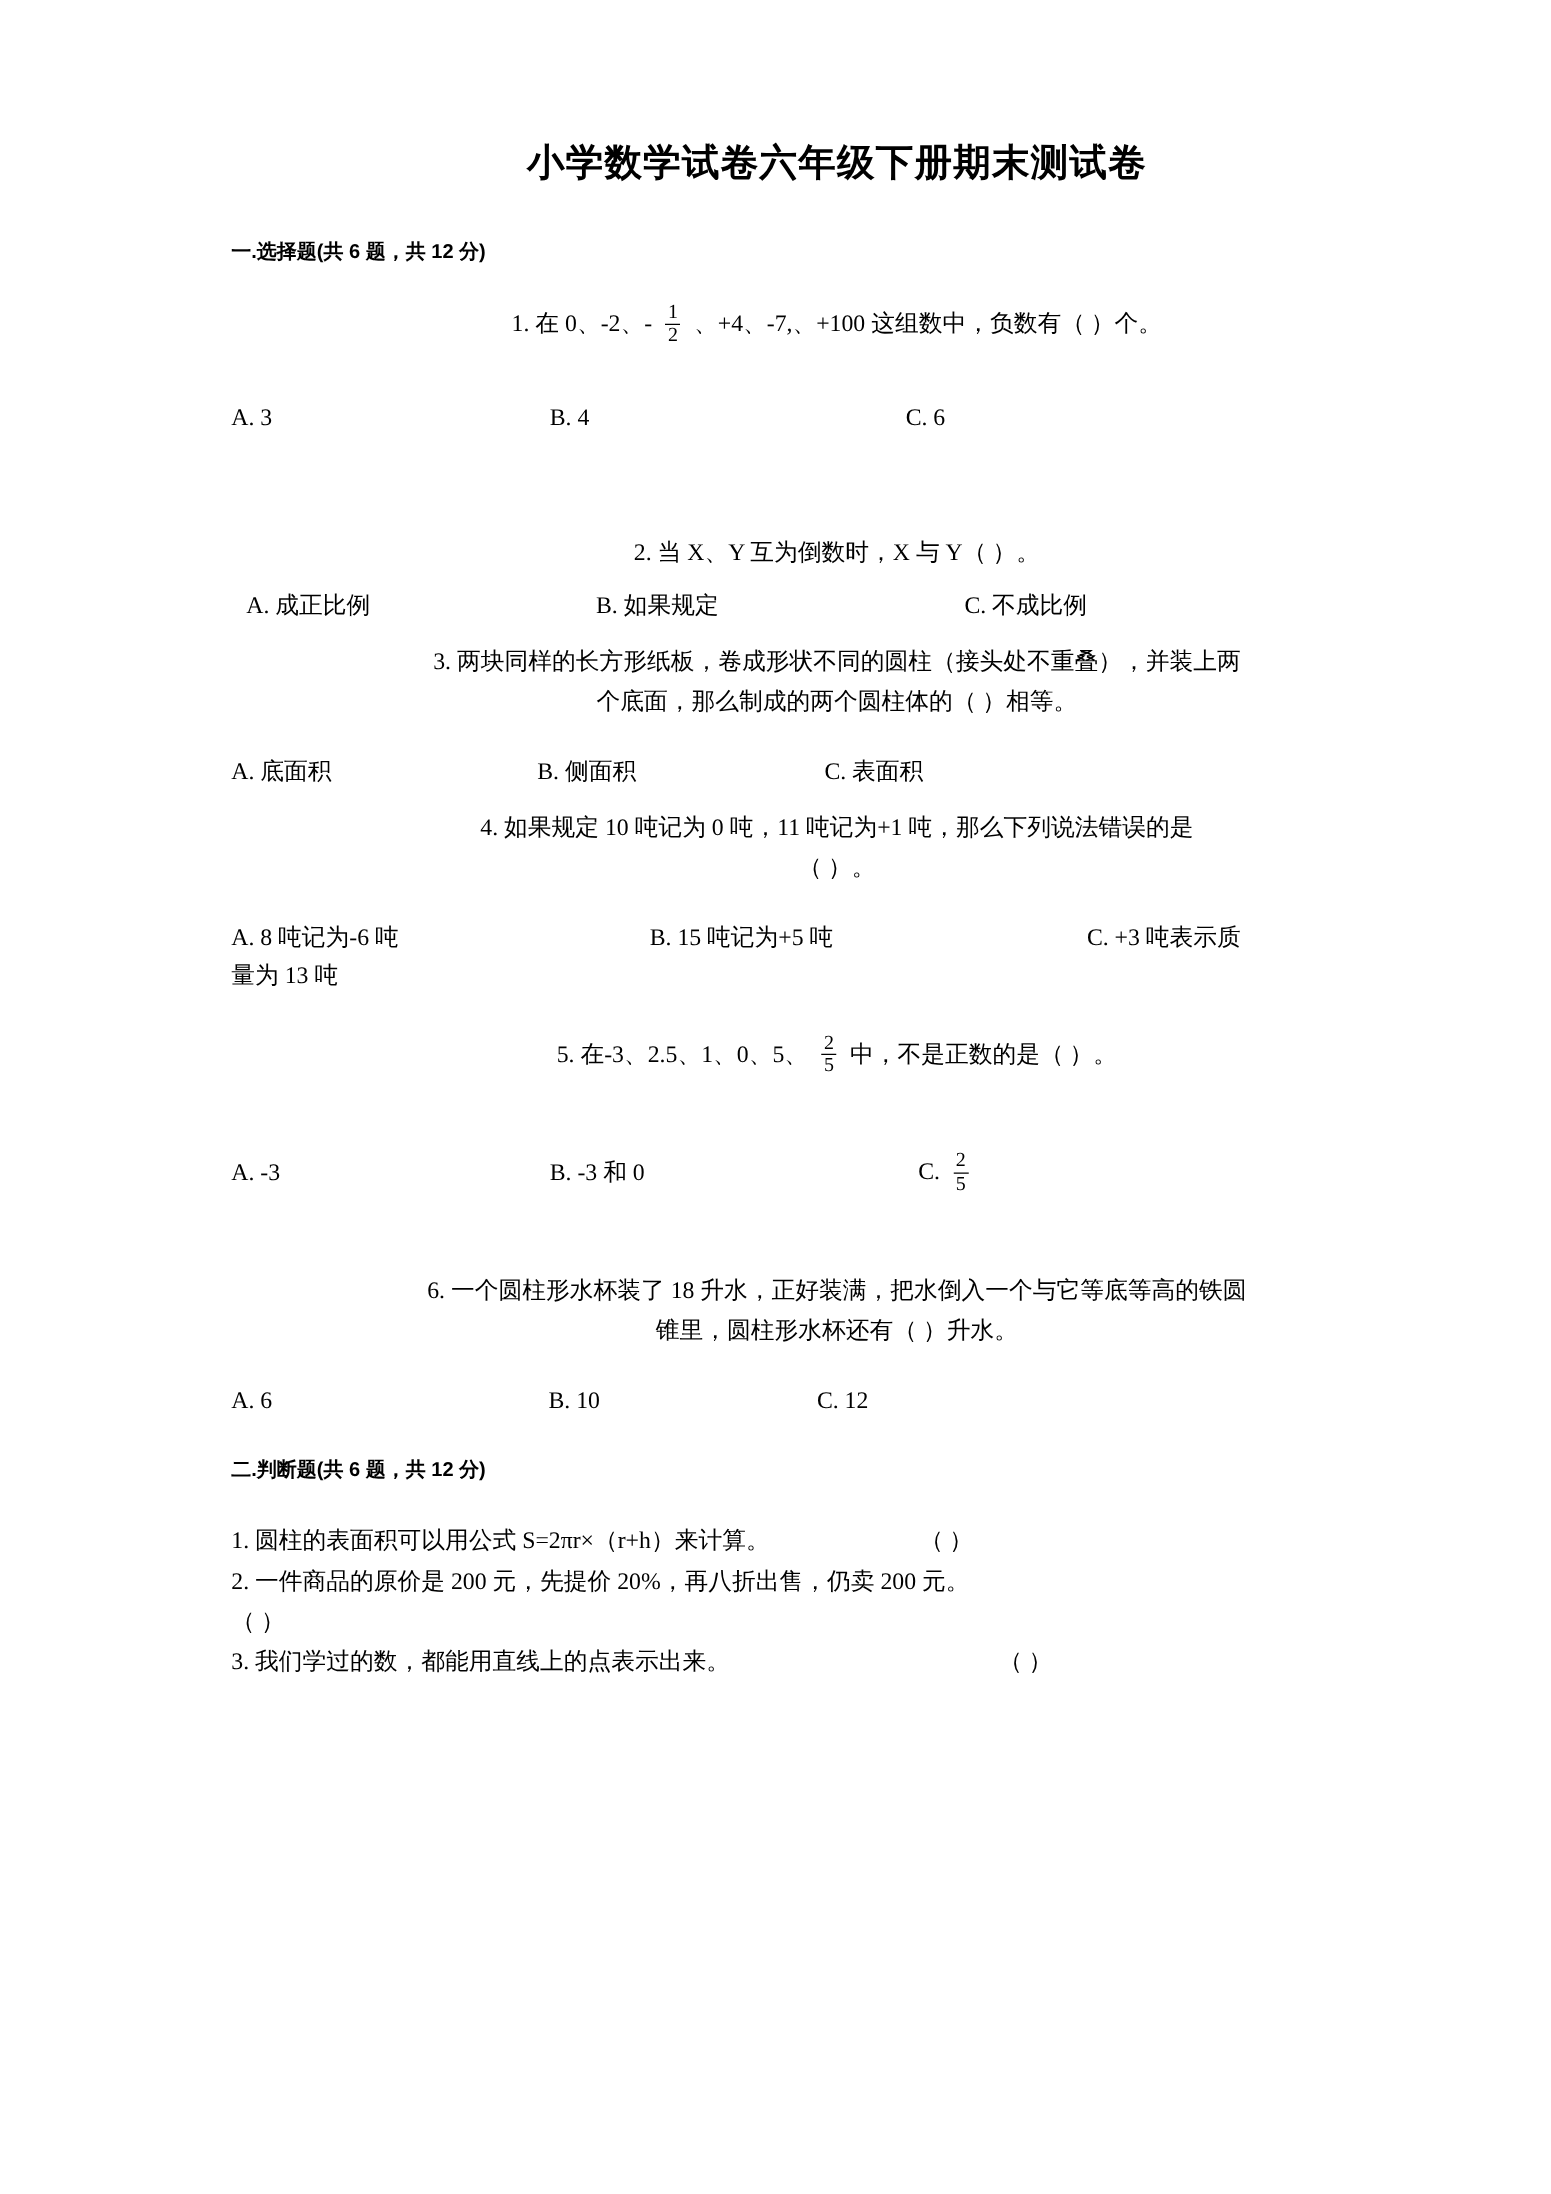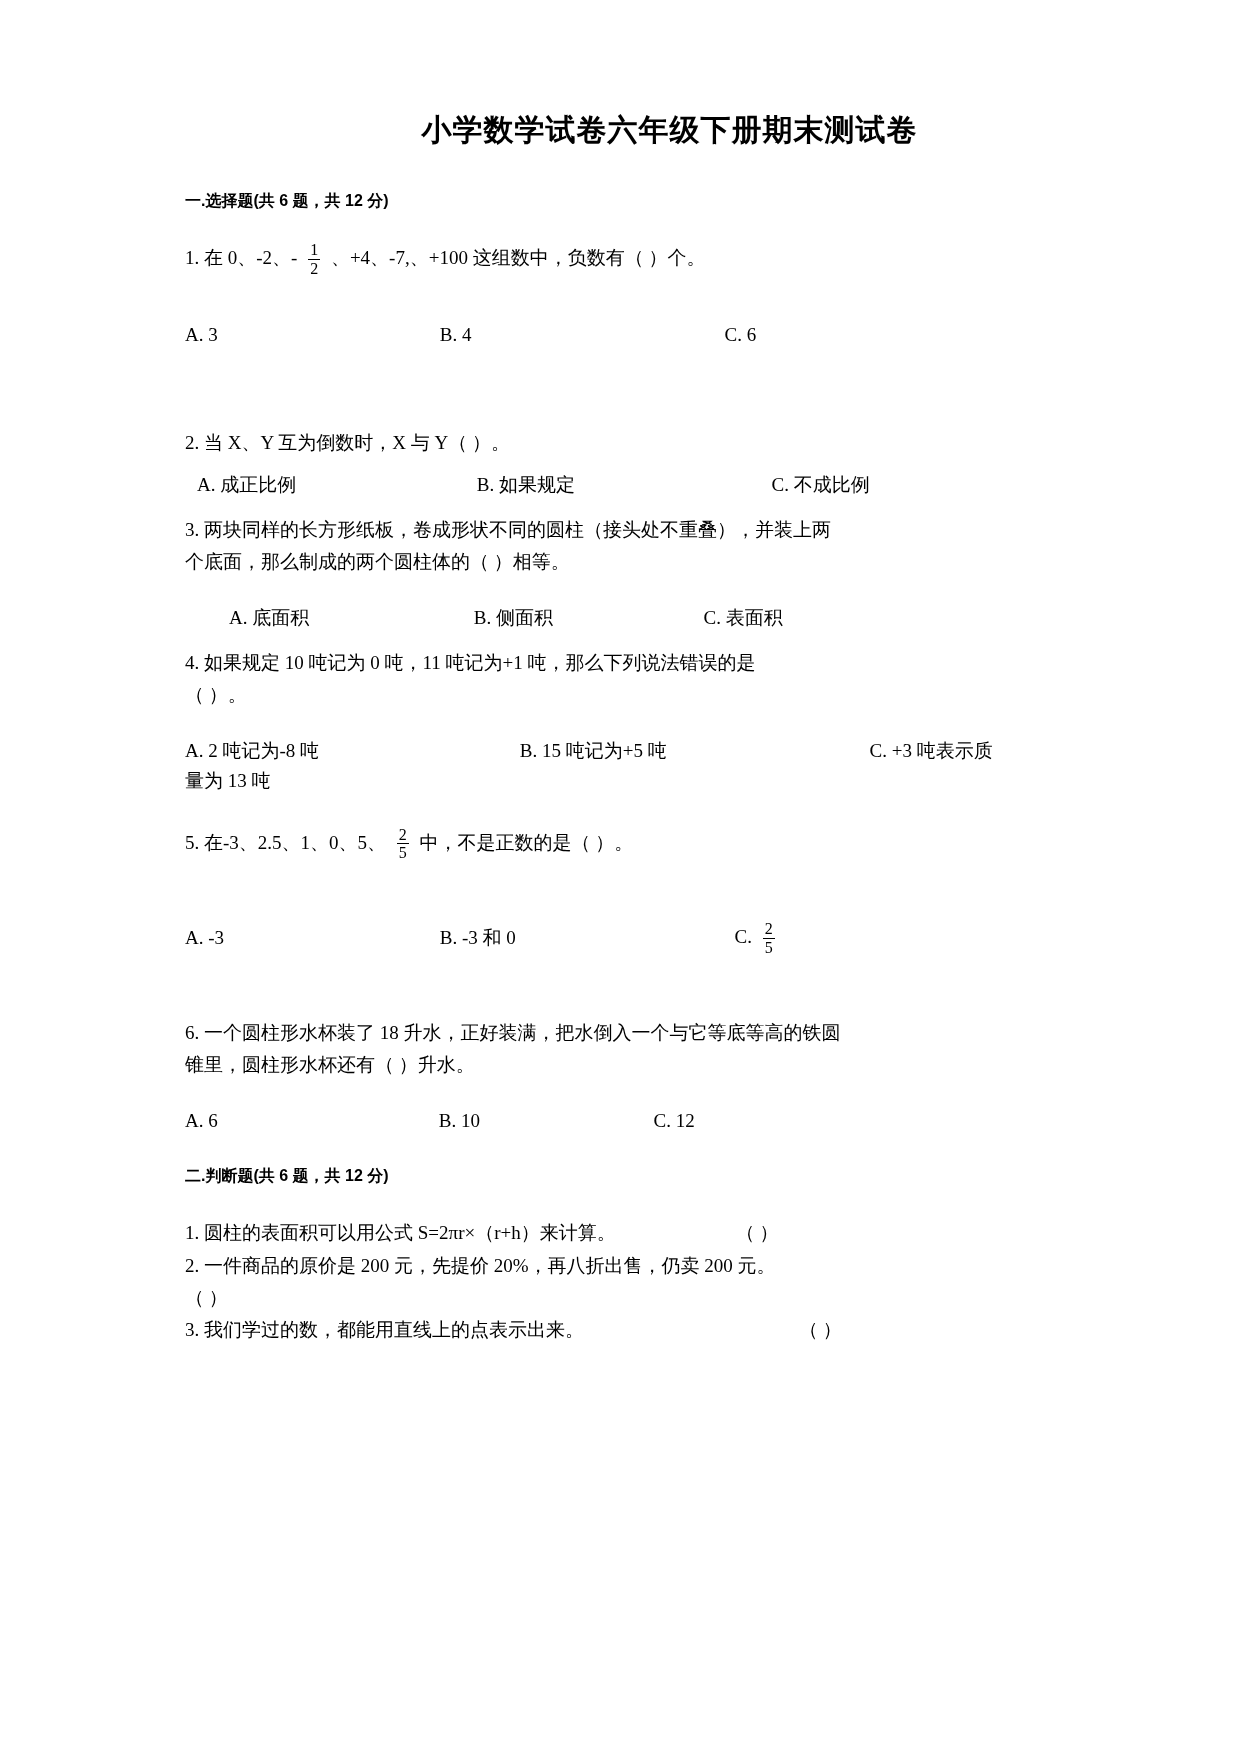--- a/index.html
+++ b/index.html
@@ -32,20 +32,21 @@
   .section-head {
     font-family: "Liberation Sans", "DejaVu Sans", sans-serif;
     font-weight: bold;
     font-size: 16px;
     margin: 0 0 30px 0;
   }
   .q {
     font-size: 19px;
     line-height: 1.65;
     margin: 0 0 12px 0;
+    text-align: center;
   }
   .q-stem {
     display: block;
   }
   .frac {
     display: inline-flex;
     flex-direction: column;
     align-items: center;
     vertical-align: middle;
     font-size: 16px;
@@ -66,21 +67,21 @@
   .spacer-lg { height: 46px; }
   .row-cols {
     display: block;
     font-size: 19px;
     line-height: 1.6;
   }
   .c-a { display: inline-block; width: 250px; }
   .c-b { display: inline-block; width: 280px; }
   .c-a2 { display: inline-block; width: 275px; margin-left: 12px; }
   .c-b2 { display: inline-block; width: 290px; }
-  .c-a3 { display: inline-block; width: 240px; margin-left: 44px; }
+  .c-a3 { display: inline-block; width: 240px; }
   .c-b3 { display: inline-block; width: 225px; }
   .c-a4 { display: inline-block; width: 330px; }
   .c-b4 { display: inline-block; width: 345px; }
   .c-a5 { display: inline-block; width: 250px; }
   .c-b5 { display: inline-block; width: 290px; }
   .c-a6 { display: inline-block; width: 225px; }
   .c-b6 { display: inline-block; width: 210px; margin-left: 24px; }
   .tf-line {
     font-size: 19px;
     line-height: 1.7;
@@ -145,21 +146,21 @@
   </div>
 
   <div class="spacer-sm"></div>
 
   <div class="q">
     <span class="q-stem">4. 如果规定 10 吨记为 0 吨，11 吨记为+1 吨，那么下列说法错误的是</span>
     <span class="q-stem">（      ）。</span>
   </div>
   <div class="spacer-sm"></div>
   <div class="row-cols">
-    <span class="c-a4">A. 2 吨记为-8 吨</span>
+    <span class="c-a4">A. 8 吨记为-6 吨</span>
     <span class="c-b4">B. 15 吨记为+5 吨</span>
     <span>C. +3 吨表示质</span>
     <br>
     <span>量为 13 吨</span>
   </div>
 
   <div class="spacer-md"></div>
 
   <div class="q">
     <span>5. 在-3、2.5、1、0、5、</span>

